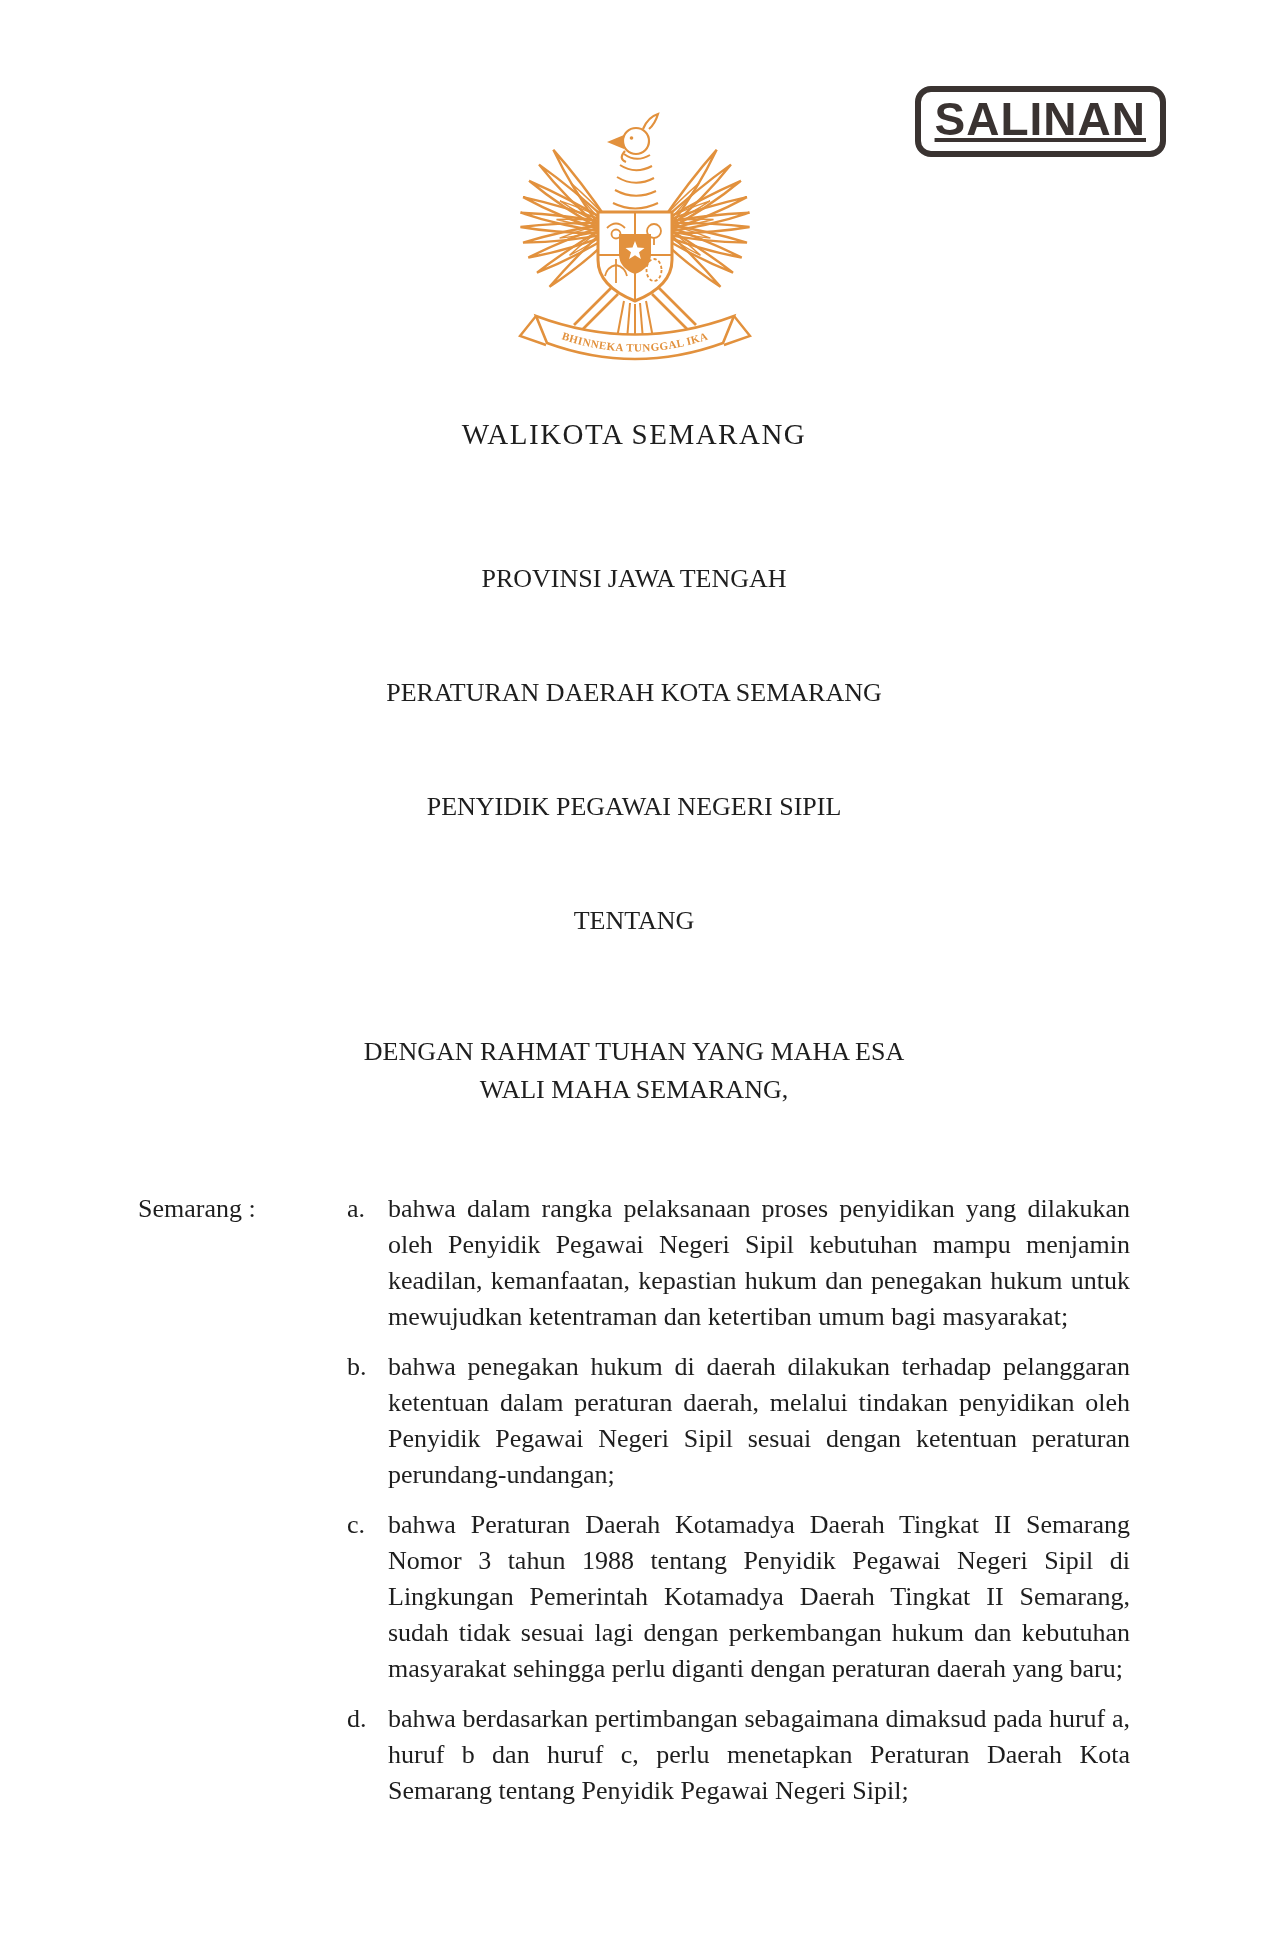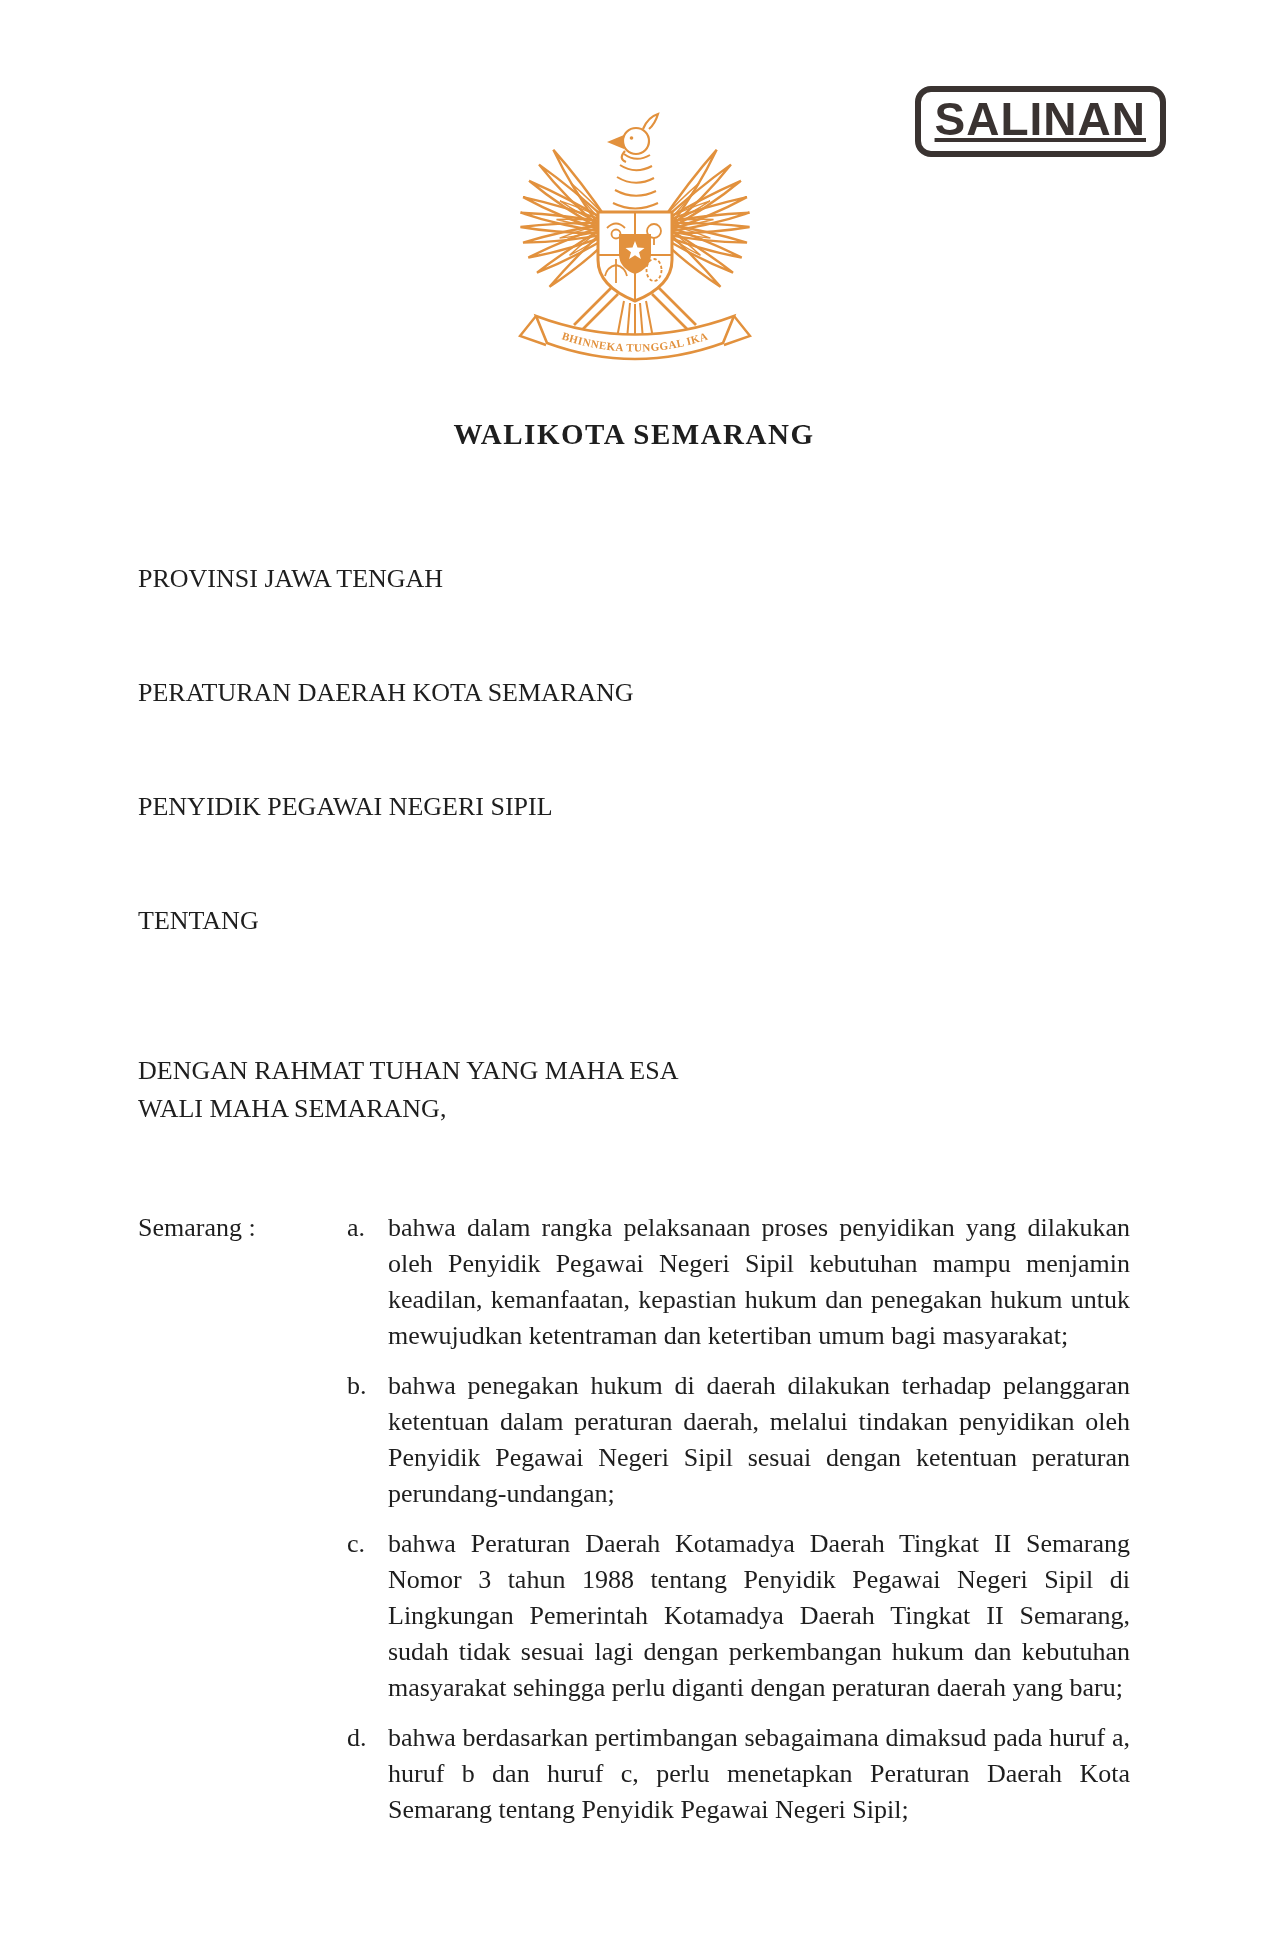--- a/index.html
+++ b/index.html
@@ -27,24 +27,24 @@
 
   
   .emblem { position:absolute; top:104px; left:512px; width:246px; height:264px; }
   .emblem svg { color:#E2913D; width:100%; height:100%; display:block; }
 
   
   .content { position:absolute; left:138px; top:0; width:992px; }
 
   .authority-title {
     margin:416px 0 0 0; text-align:center;
-    font-size:29px; font-weight:bold; letter-spacing:1.5px; line-height:36px;
-  }
-  .doc-head { margin-top:32px; font-size:26px; line-height:38px; white-space:pre-wrap; }
-  .invocation { margin-top:36px; text-align:left; font-size:26px; line-height:38px; }
+    font-size:29px; font-weight:normal; letter-spacing:1.5px; line-height:36px;
+  }
+  .doc-head { margin-top:32px; text-align:center; font-size:26px; line-height:38px; white-space:pre-wrap; }
+  .invocation { margin-top:17px; text-align:center; font-size:26px; line-height:38px; }
 
   .section { display:flex; font-size:26px; line-height:36px; }
   .section.menimbang { margin-top:82px; }
   .sec-label { width:209px; flex:none; }
   .sec-items { flex:1; }
   .item { display:flex; margin-bottom:14px; }
   .item:last-child { margin-bottom:0; }
   .marker { width:41px; flex:none; }
   .itext { flex:1; text-align:justify; }
 </style>

